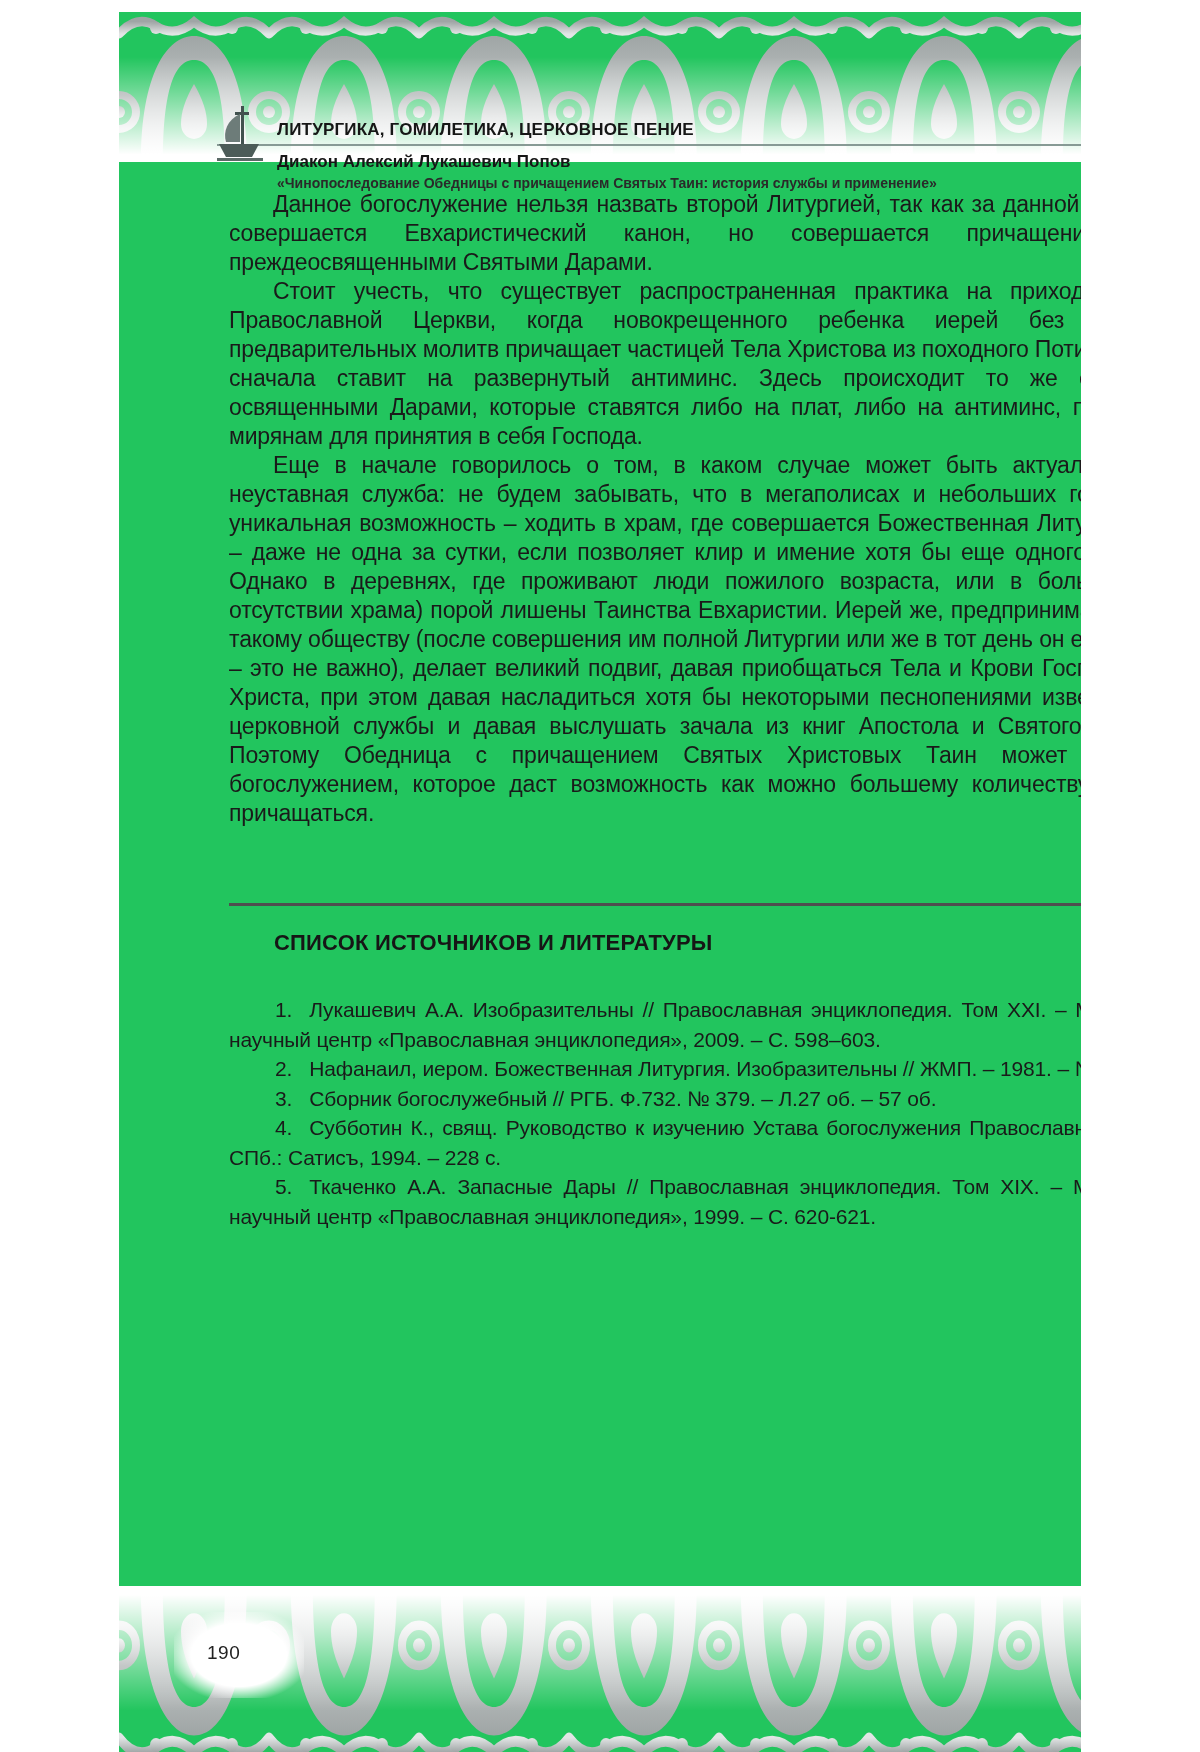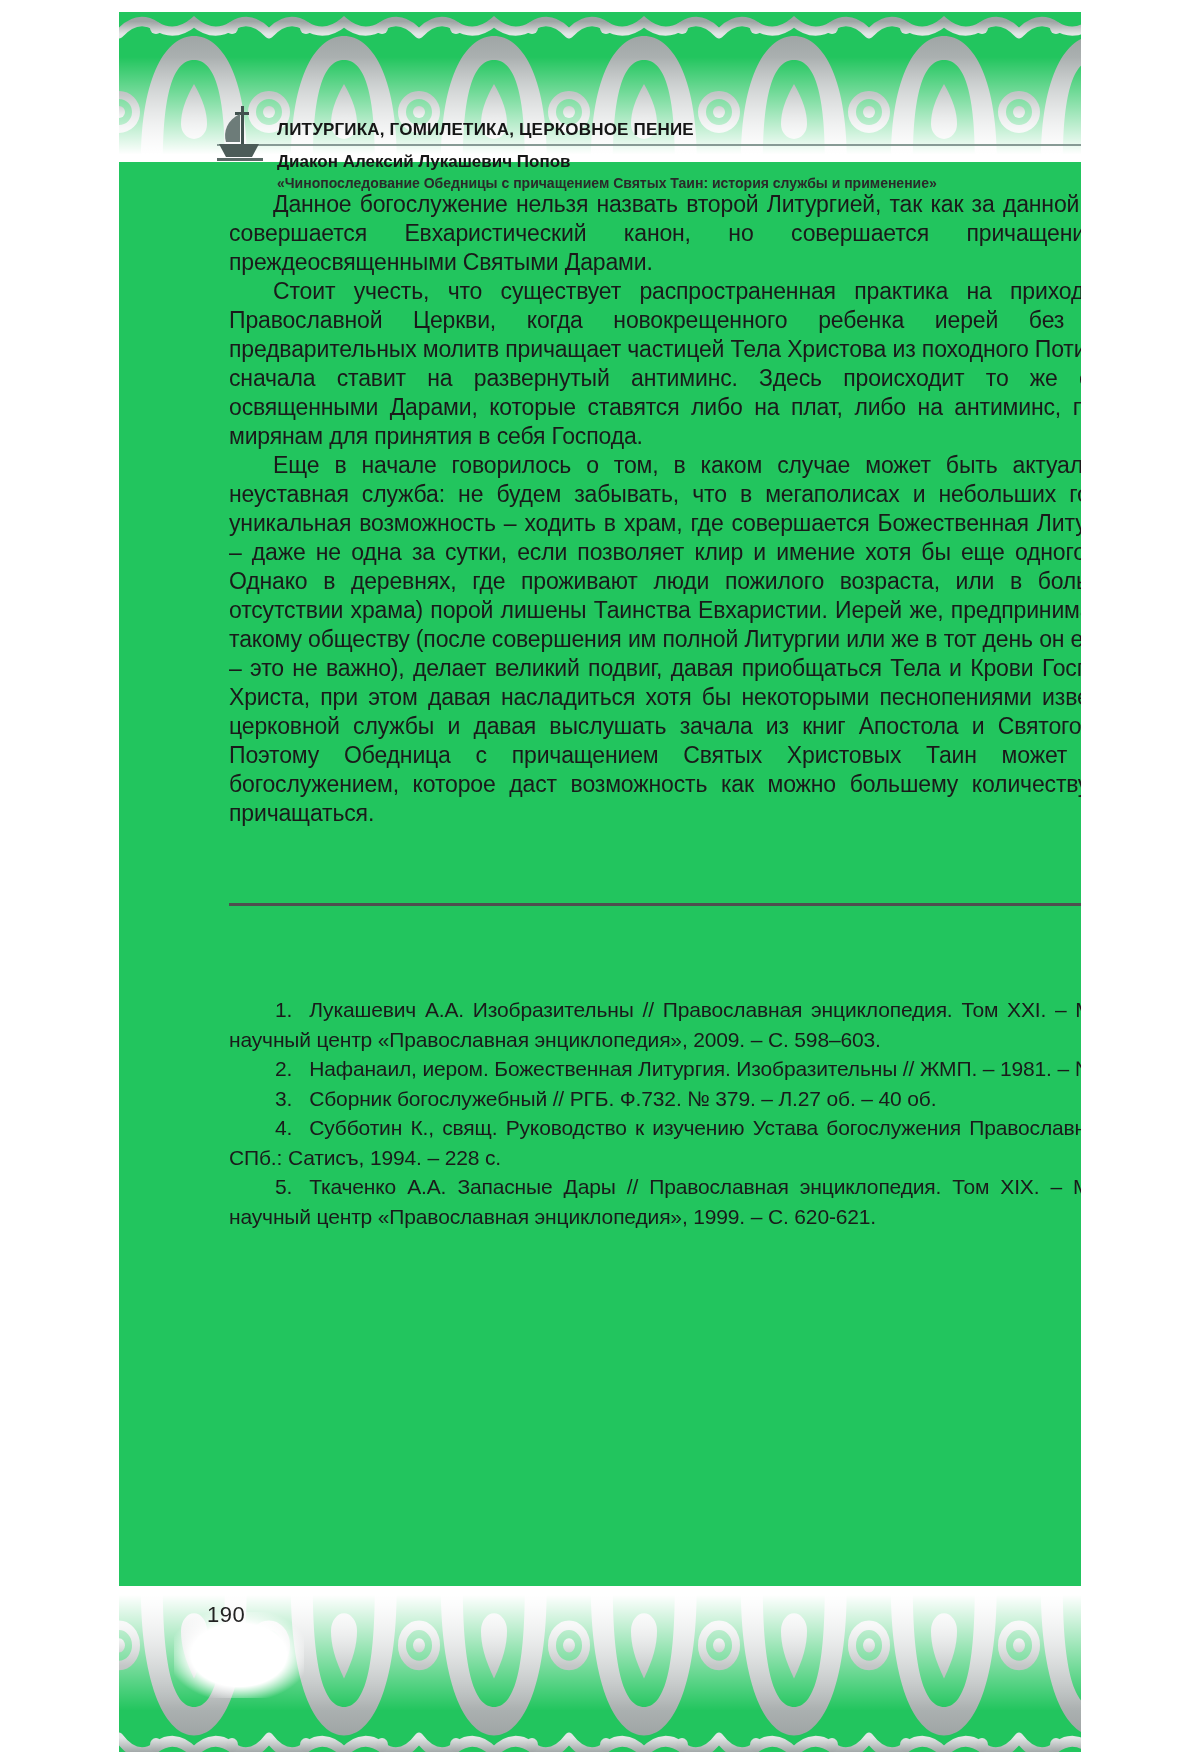--- a/index.html
+++ b/index.html
@@ -84,22 +84,22 @@
   }
   .bib-num { margin-right:17px; }
 
   
   .pageno-blob {
     position:absolute; left:55px; top:1600px;
     width:130px; height:86px;
     background:radial-gradient(ellipse at center, #ffffff 52%, rgba(255,255,255,0) 78%);
   }
   .pageno {
-    position:absolute; left:88px; top:1590px;
-    font-size:22px; color:#222222; letter-spacing:0.5px;
+    position:absolute; left:88px; top:1630px;
+    font-size:19px; color:#222222; letter-spacing:0.5px;
   }
 </style>
 </head>
 <body>
 
 <div class="page">
 
   <div class="orn orn-top">
     <svg viewBox="0 0 1200 150" preserveAspectRatio="none" aria-hidden="true">
       <defs>
@@ -167,25 +167,26 @@
   <div class="article-title">«Чинопоследование Обедницы с причащением Святых Таин: история службы и применение»</div>
 
   <div class="content">
     <p>Данное богослужение нельзя назвать второй Литургией, так как за данной службой не совершается Евхаристический канон, но совершается причащение народа преждеосвященными Святыми Дарами.</p>
     <p>Стоит учесть, что существует распространенная практика на приходах Русской Православной Церкви, когда новокрещенного ребенка иерей без каких-либо предварительных молитв причащает частицей Тела Христова из походного Потира, который сначала ставит на развернутый антиминс. Здесь происходит то же самое: уже освященными Дарами, которые ставятся либо на плат, либо на антиминс, преподаются мирянам для принятия в себя Господа.</p>
     <p>Еще в начале говорилось о том, в каком случае может быть актуальна данная неуставная служба: не будем забывать, что в мегаполисах и небольших городах есть уникальная возможность – ходить в храм, где совершается Божественная Литургия (где-то – даже не одна за сутки, если позволяет клир и имение хотя бы еще одного Престола). Однако в деревнях, где проживают люди пожилого возраста, или в больницах (при отсутствии храма) порой лишены Таинства Евхаристии. Иерей же, предпринимая поездку к такому обществу (после совершения им полной Литургии или же в тот день он ее не служил – это не важно), делает великий подвиг, давая приобщаться Тела и Крови Господа Иисуса Христа, при этом давая насладиться хотя бы некоторыми песнопениями известной всем церковной службы и давая выслушать зачала из книг Апостола и Святого Евангелия. Поэтому Обедница с причащением Святых Христовых Таин может стать тем богослужением, которое даст возможность как можно большему количеству верующих причащаться.</p>
   </div>
 
   <div class="hr-sep"></div>
 
+  <div class="bib-heading">СПИСОК ИСТОЧНИКОВ И ЛИТЕРАТУРЫ</div>
 
   <div class="bib-list">
     <p class="bib-item"><span class="bib-num">1.</span><span>Лукашевич А.А. Изобразительны // Православная энциклопедия. Том XXI. – М.: Церковно-научный центр «Православная энциклопедия», 2009. – С. 598–603.</span></p>
     <p class="bib-item"><span class="bib-num">2.</span><span>Нафанаил, иером. Божественная Литургия. Изобразительны // ЖМП. – 1981. – №11. – С. 76.</span></p>
-    <p class="bib-item"><span class="bib-num">3.</span><span>Сборник богослужебный // РГБ. Ф.732. № 379. – Л.27 об. – 40 об.</span></p>
+    <p class="bib-item"><span class="bib-num">3.</span><span>Сборник богослужебный // РГБ. Ф.732. № 379. – Л.27 об. – 57 об.</span></p>
     <p class="bib-item"><span class="bib-num">4.</span><span>Субботин К., свящ. Руководство к изучению Устава богослужения Православной Церкви. – СПб.: Сатисъ, 1994. – 228 с.</span></p>
     <p class="bib-item"><span class="bib-num">5.</span><span>Ткаченко А.А. Запасные Дары // Православная энциклопедия. Том XIX. – М.: Церковно-научный центр «Православная энциклопедия», 1999. – С. 620-621.</span></p>
   </div>
 
   <div class="pageno-blob"></div>
   <div class="pageno">190</div>
 
 </div>
 
 </body></html>

